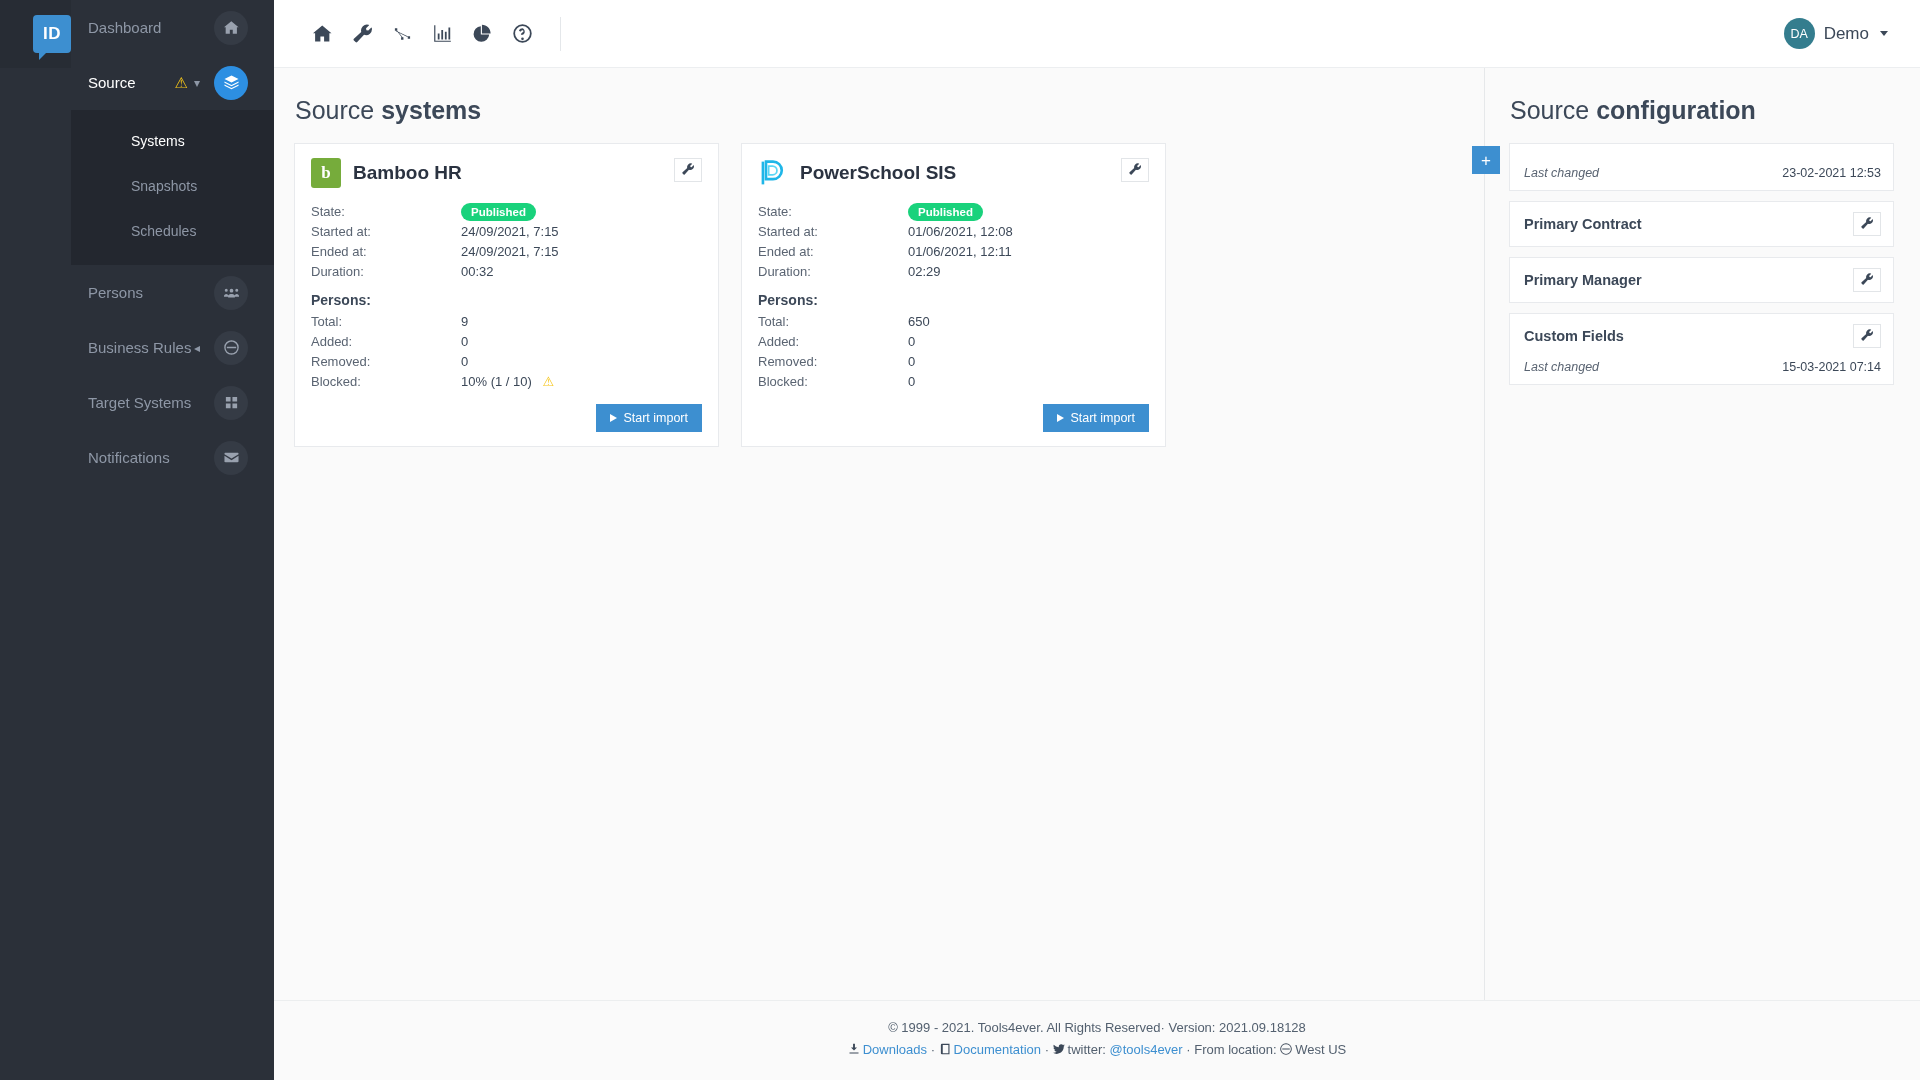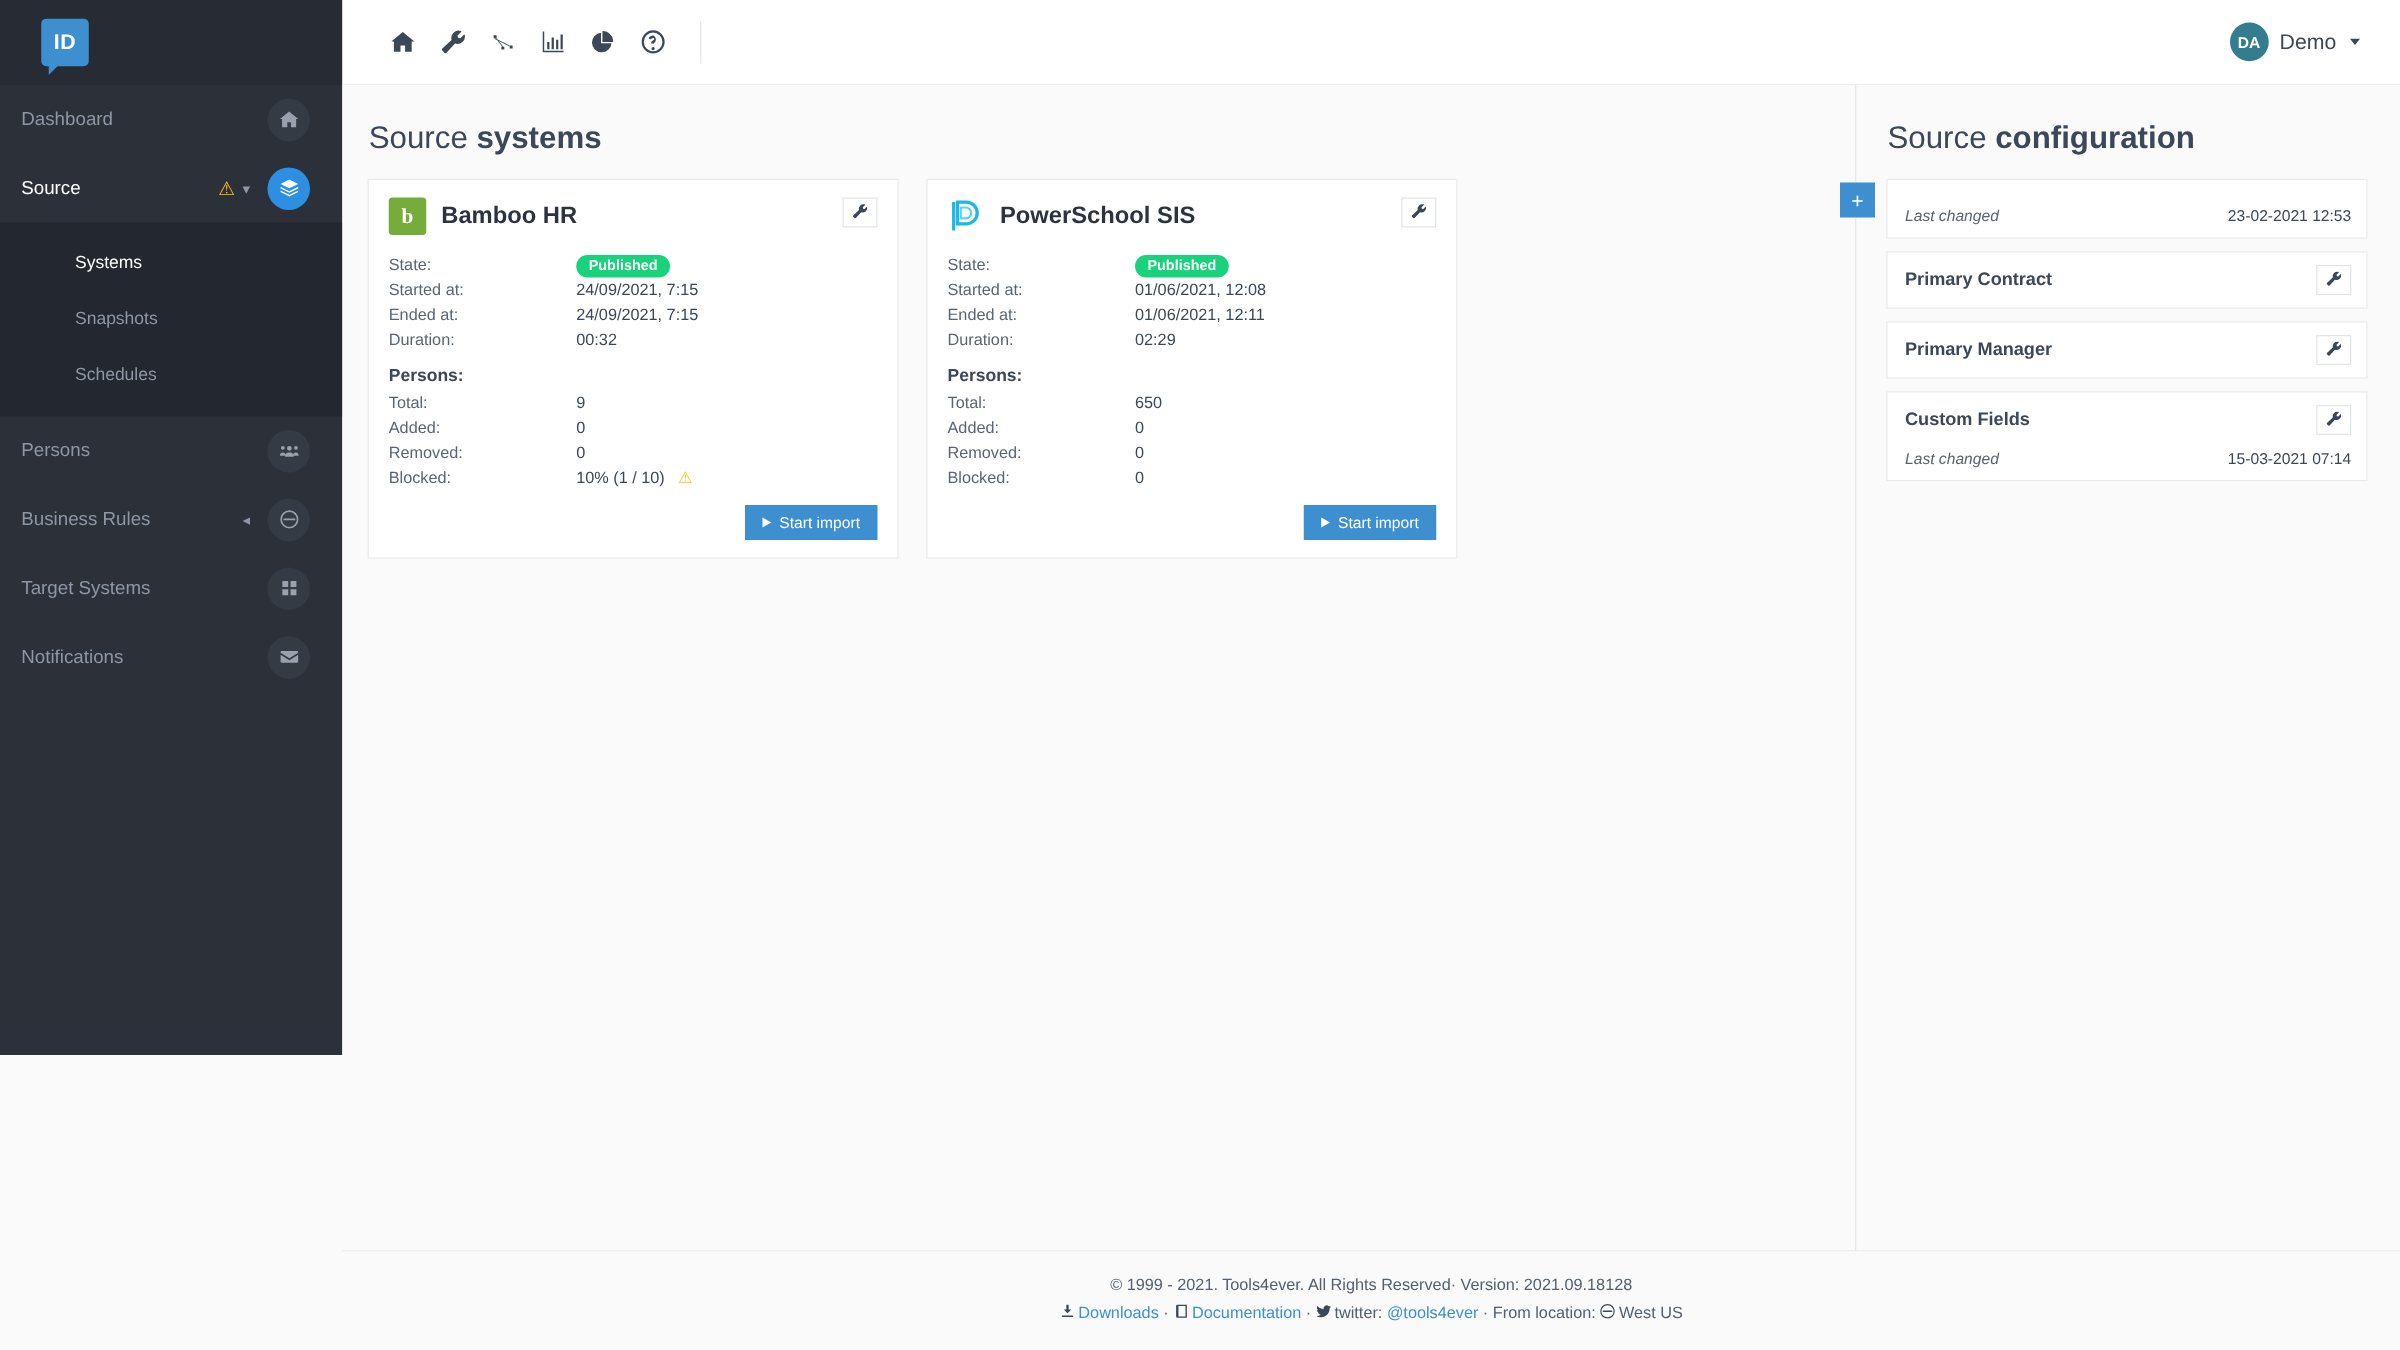--- a/index.html
+++ b/index.html
@@ -6,22 +6,22 @@
   html, body {
     width: 1920px; height: 1080px;
     font-family: "Liberation Sans", sans-serif;
     background: #fafafa;
     overflow: hidden;
   }
   .app { display: flex; width: 1920px; height: 1080px; }
 
   
   .sidebar {
-    width: 274px; min-width: 274px; height: 844px;
-    background: #2b3039; display: flex; flex-direction: column;
+    width: 274px; min-width: 274px; height: 1080px;
+    background: #2b3039; display: flex; flex-direction: row;
   }
   .logo-area {
     height: 68px; background: #272c34;
     display: flex; align-items: center; padding-left: 33px;
   }
   .logo-box {
     width: 38px; height: 38px; background: #3d8fd0;
     border-radius: 4px; position: relative;
     display: flex; align-items: center; justify-content: center;
   }
@@ -63,21 +63,21 @@
   .tb-icon {
     width: 40px; height: 40px; display: flex; align-items: center; justify-content: center;
     color: #3c4858; cursor: pointer;
   }
   .tb-icon svg { width: 19px; height: 19px; fill: currentColor; }
   .tb-sep { width: 1px; height: 34px; background: #e4e7ea; margin-left: 18px; }
   .topbar-spacer { flex: 1; }
   .user-menu { display: flex; align-items: center; gap: 9px; cursor: pointer; padding-right: 8px; }
   .avatar {
     width: 31px; height: 31px; border-radius: 50%; background: #347d8e;
-    color: #fff; font-size: 12.5px; font-weight: bold;
+    color: #fff; font-size: 12.5px; font-weight: normal;
     display: flex; align-items: center; justify-content: center;
   }
   .user-name { color: #3c4858; font-size: 17px; }
   .caret { width: 0; height: 0; border-left: 4.5px solid transparent; border-right: 4.5px solid transparent;
            border-top: 5.5px solid #3c4858; margin-left: 2px; }
 
   .body-area { flex: 1; display: flex; background: #fafafa; position: relative; min-height: 0; }
   .content { flex: 1; padding: 20px 24px 0 20px; position: relative; }
   .page-title { font-size: 25px; color: #3c4858; font-weight: 300; margin: 8px 0 18px 1px; }
   .page-title b { font-weight: 700; }

